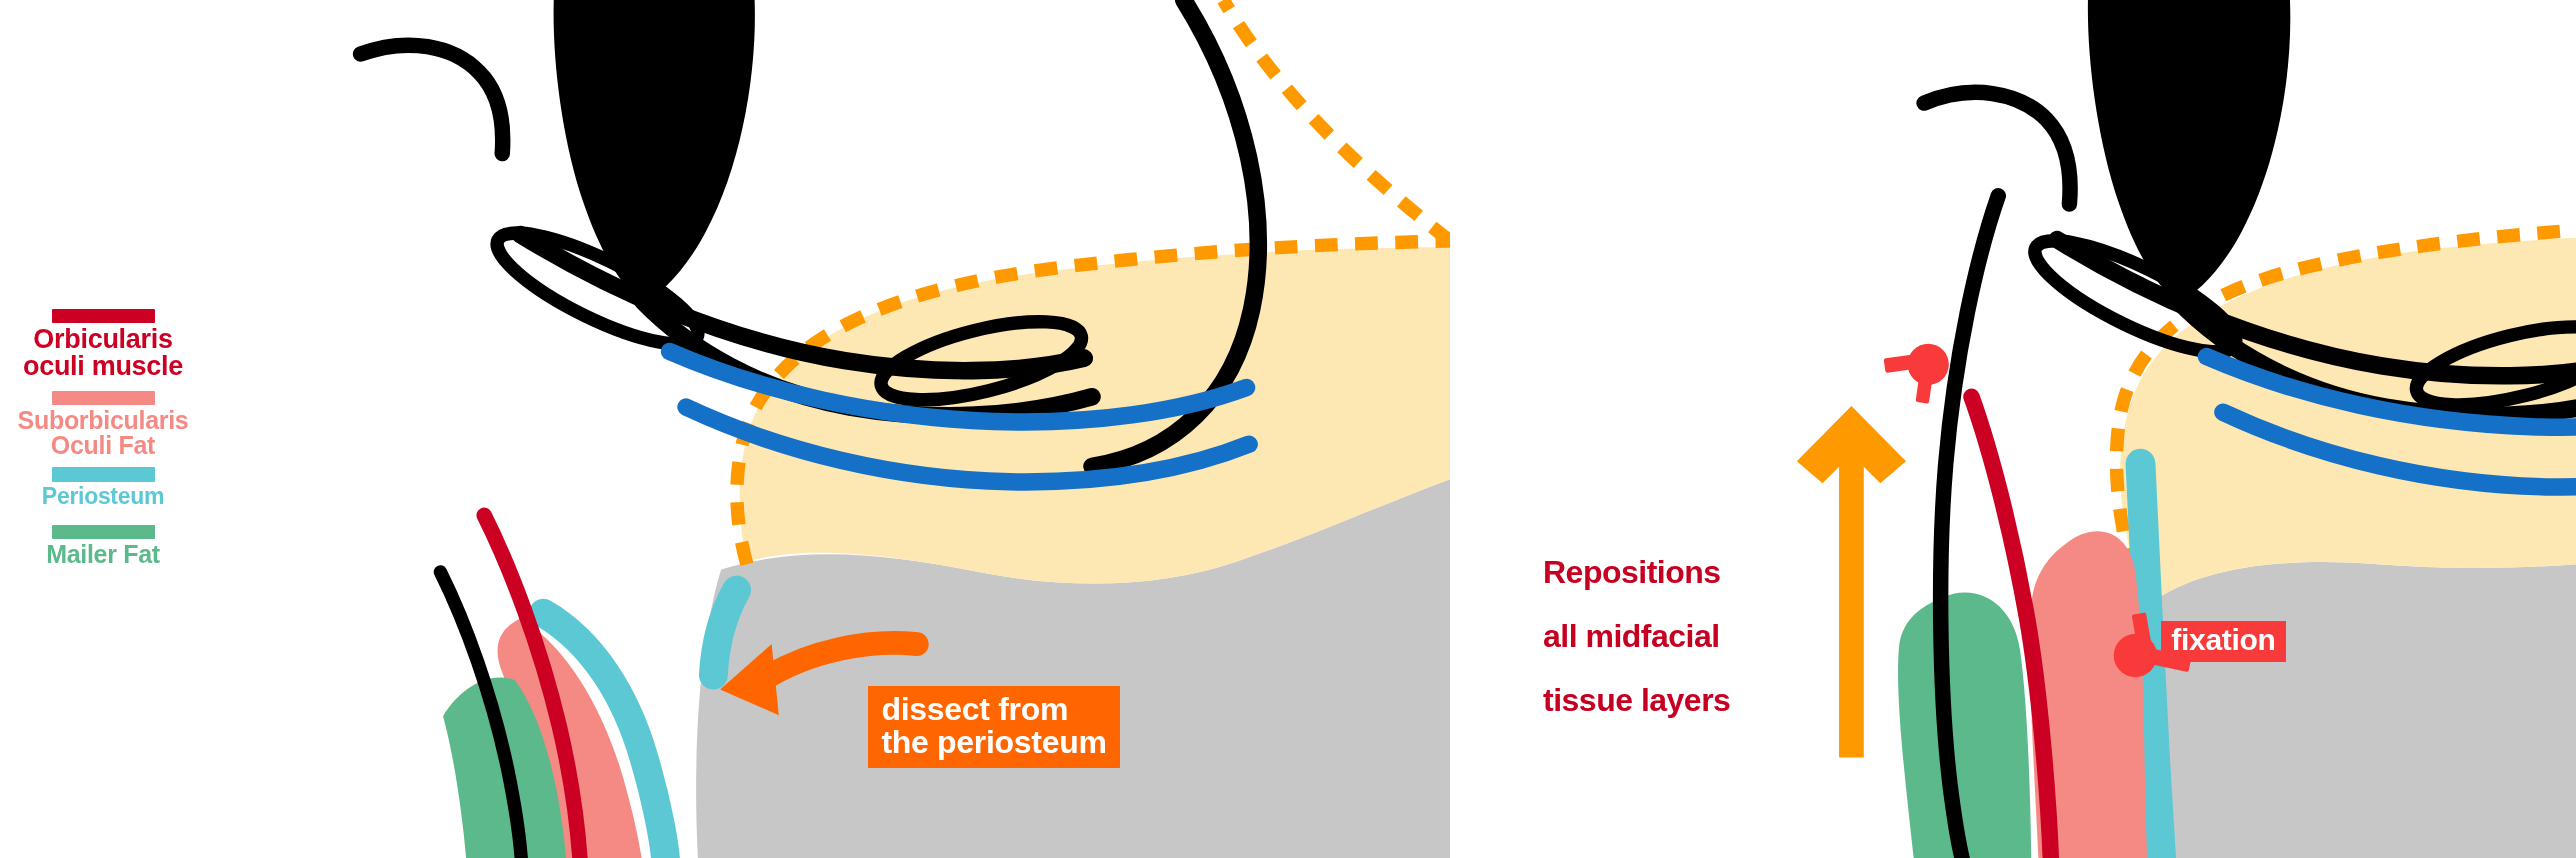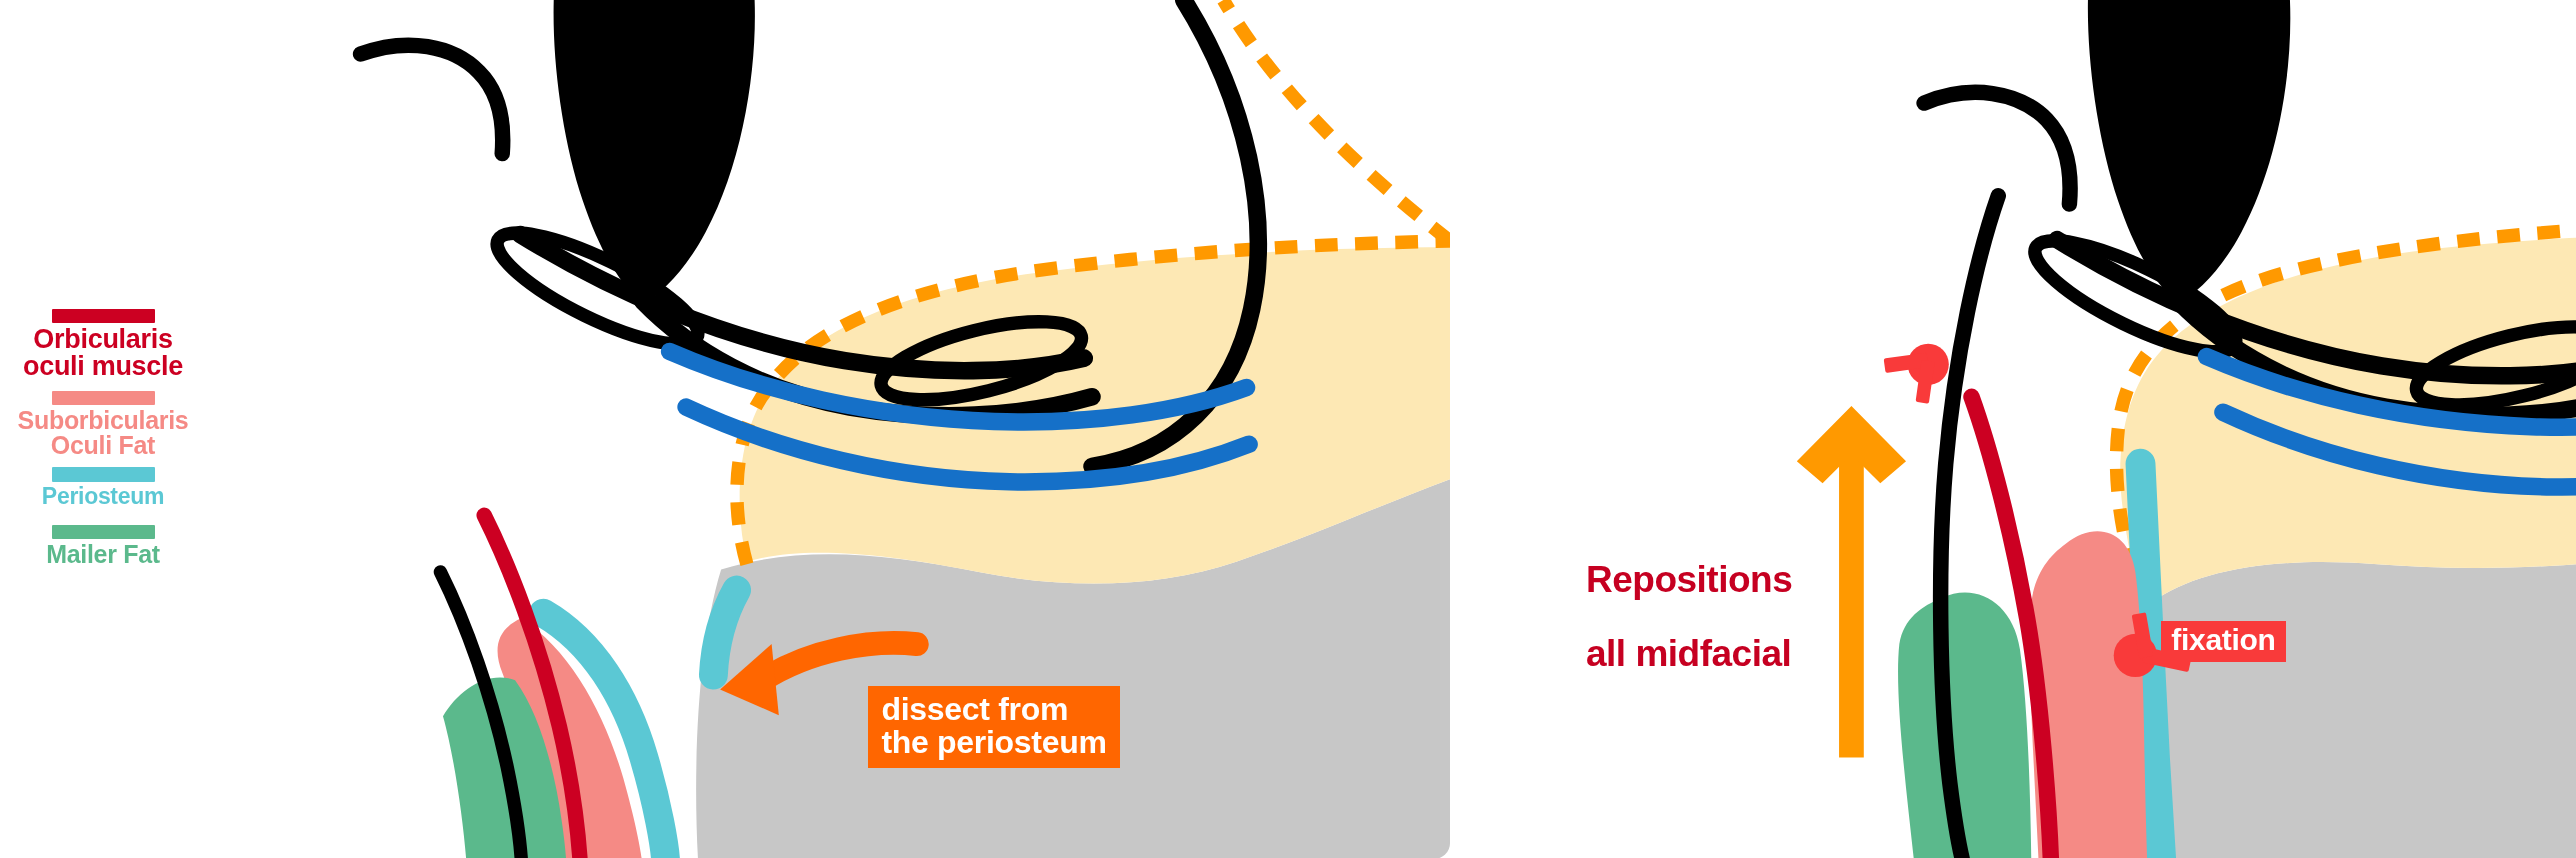--- a/index.html
+++ b/index.html
@@ -1,39 +1,39 @@
 <!DOCTYPE html>
 <html style="font-size:8.2px"><head>
 <meta charset="utf-8">
 <style>
   html,body{margin:0;padding:0;background:#fff;}
   body{width:2898px;height:859px;overflow:hidden;
        font-family:"Liberation Sans",sans-serif;}
   #stage{position:relative;width:2898px;height:859px;background:#fff;}
-  .panel{position:absolute;top:0;height:859px;overflow:hidden;background:#fff;border-radius:16px;}
+  .panel{position:absolute;top:0;height:859px;overflow:hidden;background:#fff;}
   #panel-left{left:0;width:1450px;}
   #panel-right{left:1450px;width:1448px;}
   .svgfull{position:absolute;left:0;top:0;width:100%;height:100%;display:block;}
 
   
   #legend{position:absolute;left:0;top:309px;width:206px;}
   .legend-item{margin-bottom:4.1px;text-align:center;}
   .legend-swatch{height:14.4px;width:103px;margin:0 auto 3.1px auto;border-radius:1px;}
   .legend-label{font-weight:bold;line-height:0.98;letter-spacing:-0.3px;}
 
   
   .callout-box{position:absolute;color:#fff;font-weight:bold;line-height:1.02;
                letter-spacing:-0.3px;padding:7.2px 13.4px 9.3px 13.4px;}
   #dissect-callout{left:868px;top:686px;background:#FF6600;font-size:32px;}
   #fixation-callout{left:711px;top:621px;background:#F93A3A;font-size:30px;
                     padding:4.1px 10.3px 6.2px 10.3px;}
 
   #reposition-text{position:absolute;left:1543px;top:524px;color:#C60021;
-                   font-weight:bold;font-size:37px;line-height:1.0;
-                   letter-spacing:-0.5px;white-space:pre-line;margin-left:43px;}
+                   font-weight:bold;font-size:32px;line-height:1.0;
+                   letter-spacing:-0.5px;white-space:pre-line;}
 </style>
 </head>
 <body>
 
 <div id="stage">
 
   <div class="panel" id="panel-left">
     <svg class="svgfull" viewBox="0 0 2815 1667" preserveAspectRatio="none">
 
       <path fill="#C7C7C7" d="M1400 1105 C1550 1060 1700 1070 1900 1110 C2080 1145 2250 1140 2400 1090
@@ -185,16 +185,17 @@
         <rect x="1330" y="1190" width="28" height="86" rx="4" fill="#F93A3A" transform="rotate(-10 1344 1233)"></rect>
       </g>
     </svg>
 
     <div class="callout-box" id="fixation-callout">fixation</div>
   </div>
 
   <div id="reposition-text">
     <div>Repositions</div>
     <div>all midfacial</div>
+    <div>tissue layers</div>
   </div>
 
 </div>
 
 
 </body></html>

